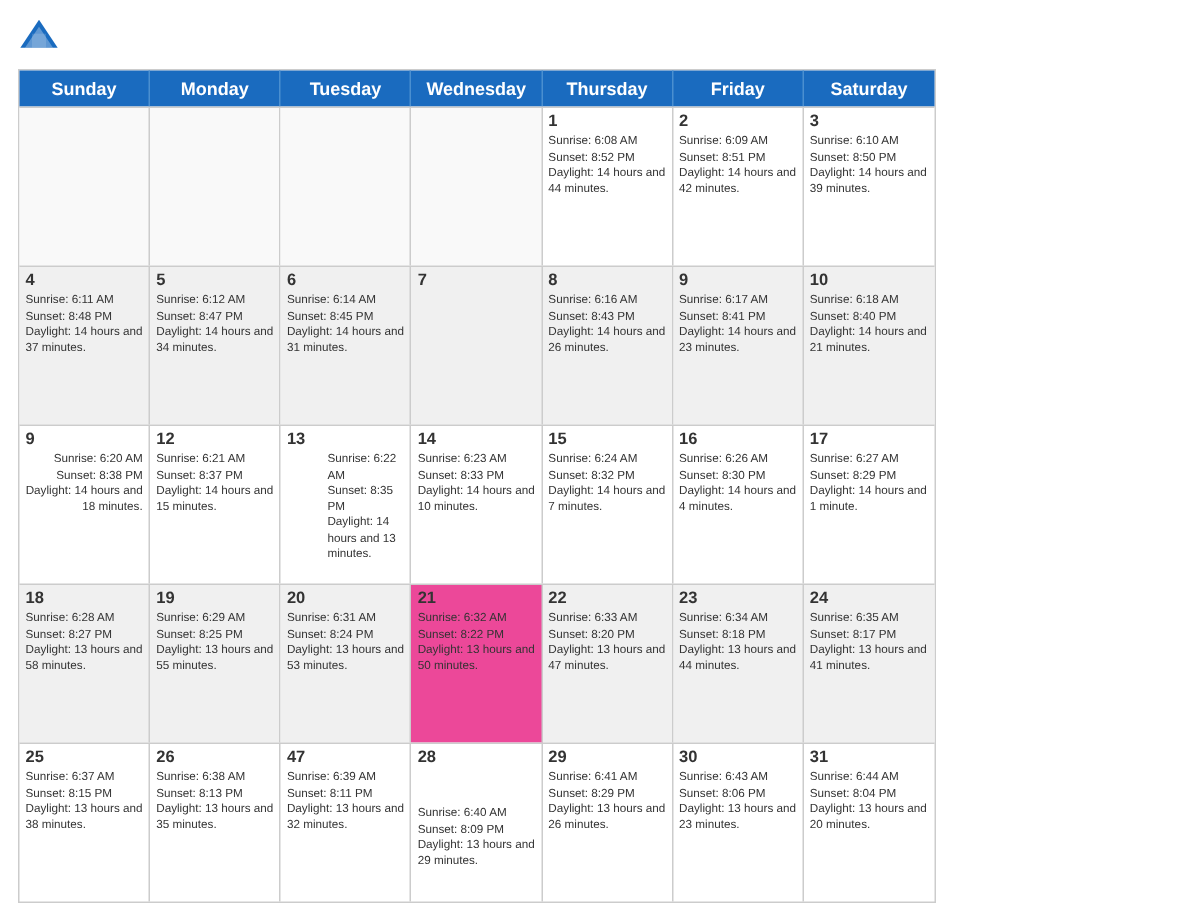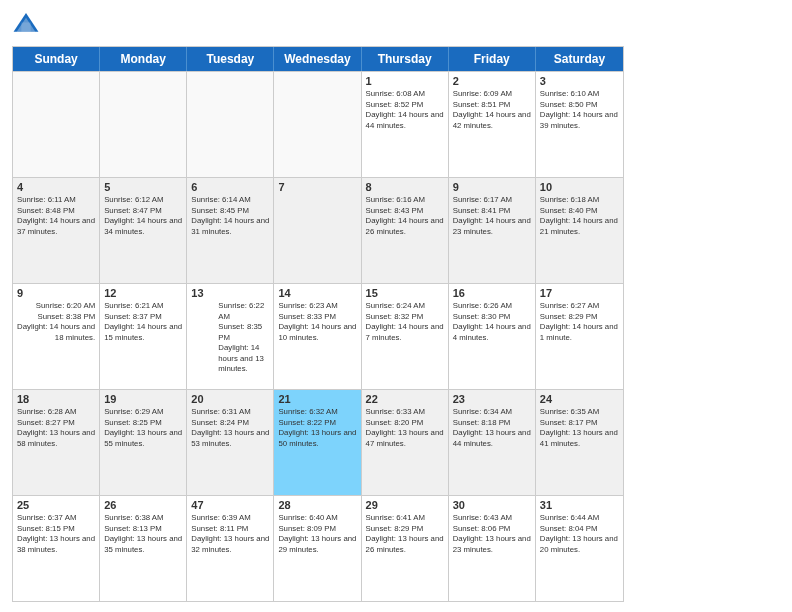--- a/index.html
+++ b/index.html
@@ -266,21 +266,21 @@
             <div class="day-info" style="white-space: pre-line;">Sunrise: 6:29 AM
 Sunset: 8:25 PM
 Daylight: 13 hours and 55 minutes.</div>
           </div>
           <div class="cal-cell" style="background: rgb(240, 240, 240);">
             <div class="day-num">20</div>
             <div class="day-info" style="white-space: pre-line;">Sunrise: 6:31 AM
 Sunset: 8:24 PM
 Daylight: 13 hours and 53 minutes.</div>
           </div>
-          <div class="cal-cell" style="background: #7dd3fc;">
+          <div class="cal-cell" style="background: #ec4899;">
             <div class="day-num">21</div>
             <div class="day-info" style="white-space: pre-line;">Sunrise: 6:32 AM
 Sunset: 8:22 PM
 Daylight: 13 hours and 50 minutes.</div>
           </div>
           <div class="cal-cell" style="background: rgb(240, 240, 240);">
             <div class="day-num">22</div>
             <div class="day-info" style="white-space: pre-line;">Sunrise: 6:33 AM
 Sunset: 8:20 PM
 Daylight: 13 hours and 47 minutes.</div>
@@ -312,21 +312,21 @@
 Daylight: 13 hours and 35 minutes.</div>
           </div>
           <div class="cal-cell">
             <div class="day-num">47</div>
             <div class="day-info" style="white-space: pre-line;">Sunrise: 6:39 AM
 Sunset: 8:11 PM
 Daylight: 13 hours and 32 minutes.</div>
           </div>
           <div class="cal-cell">
             <div class="day-num">28</div>
-            <div class="day-info" style="white-space: pre-line;">Sunrise: 6:40 AM
+            <div class="day-info" style="white-space: pre-line; margin-top: 24px;">Sunrise: 6:40 AM
 Sunset: 8:09 PM
 Daylight: 13 hours and 29 minutes.</div>
           </div>
           <div class="cal-cell">
             <div class="day-num">29</div>
             <div class="day-info" style="white-space: pre-line;">Sunrise: 6:41 AM
 Sunset: 8:29 PM
 Daylight: 13 hours and 26 minutes.</div>
           </div>
           <div class="cal-cell">

